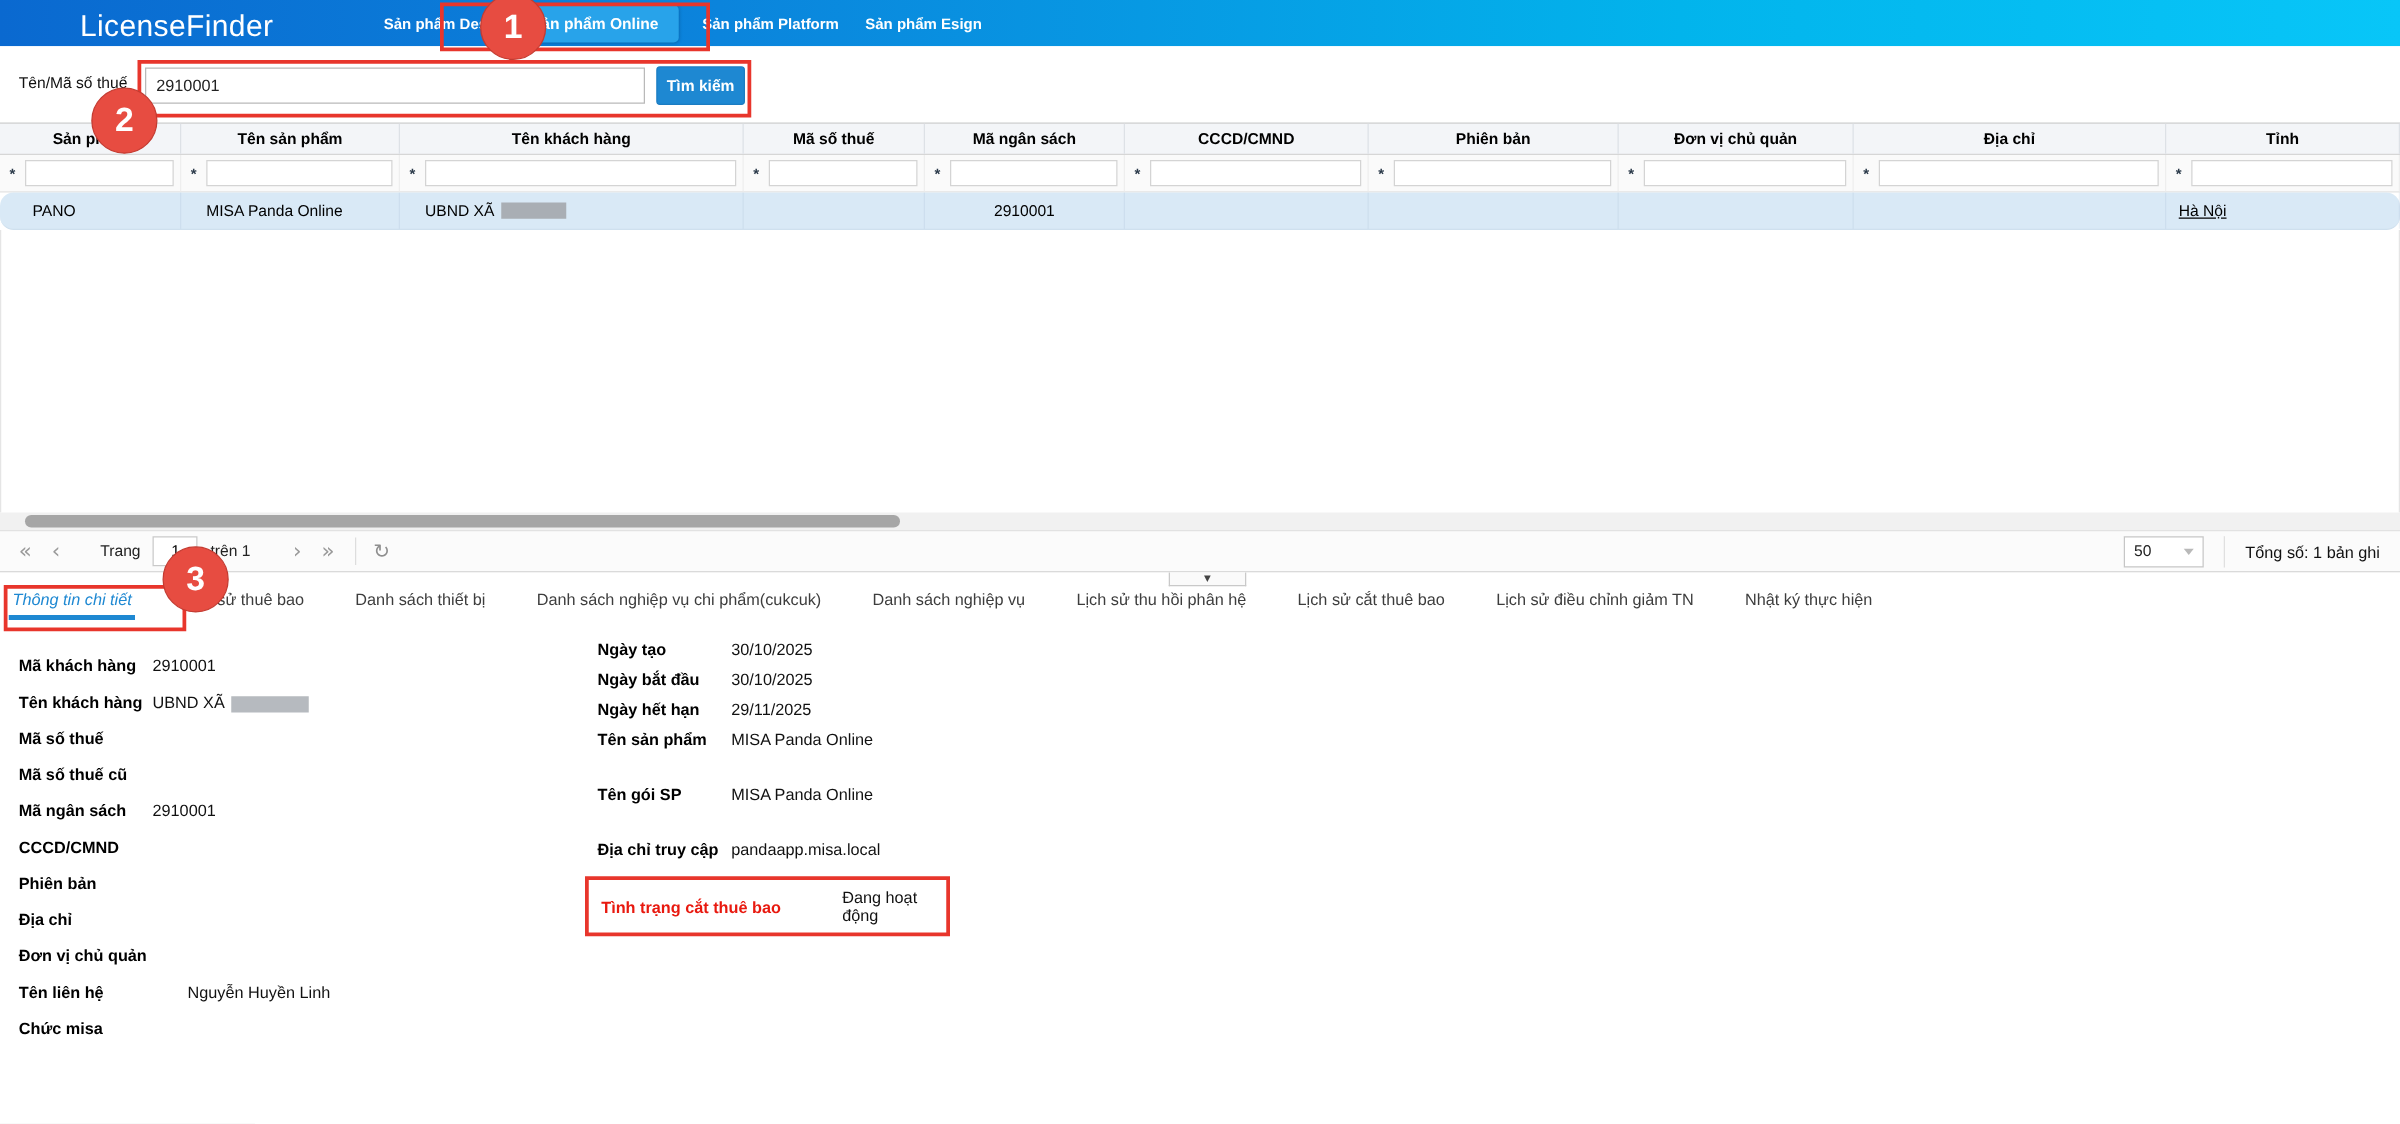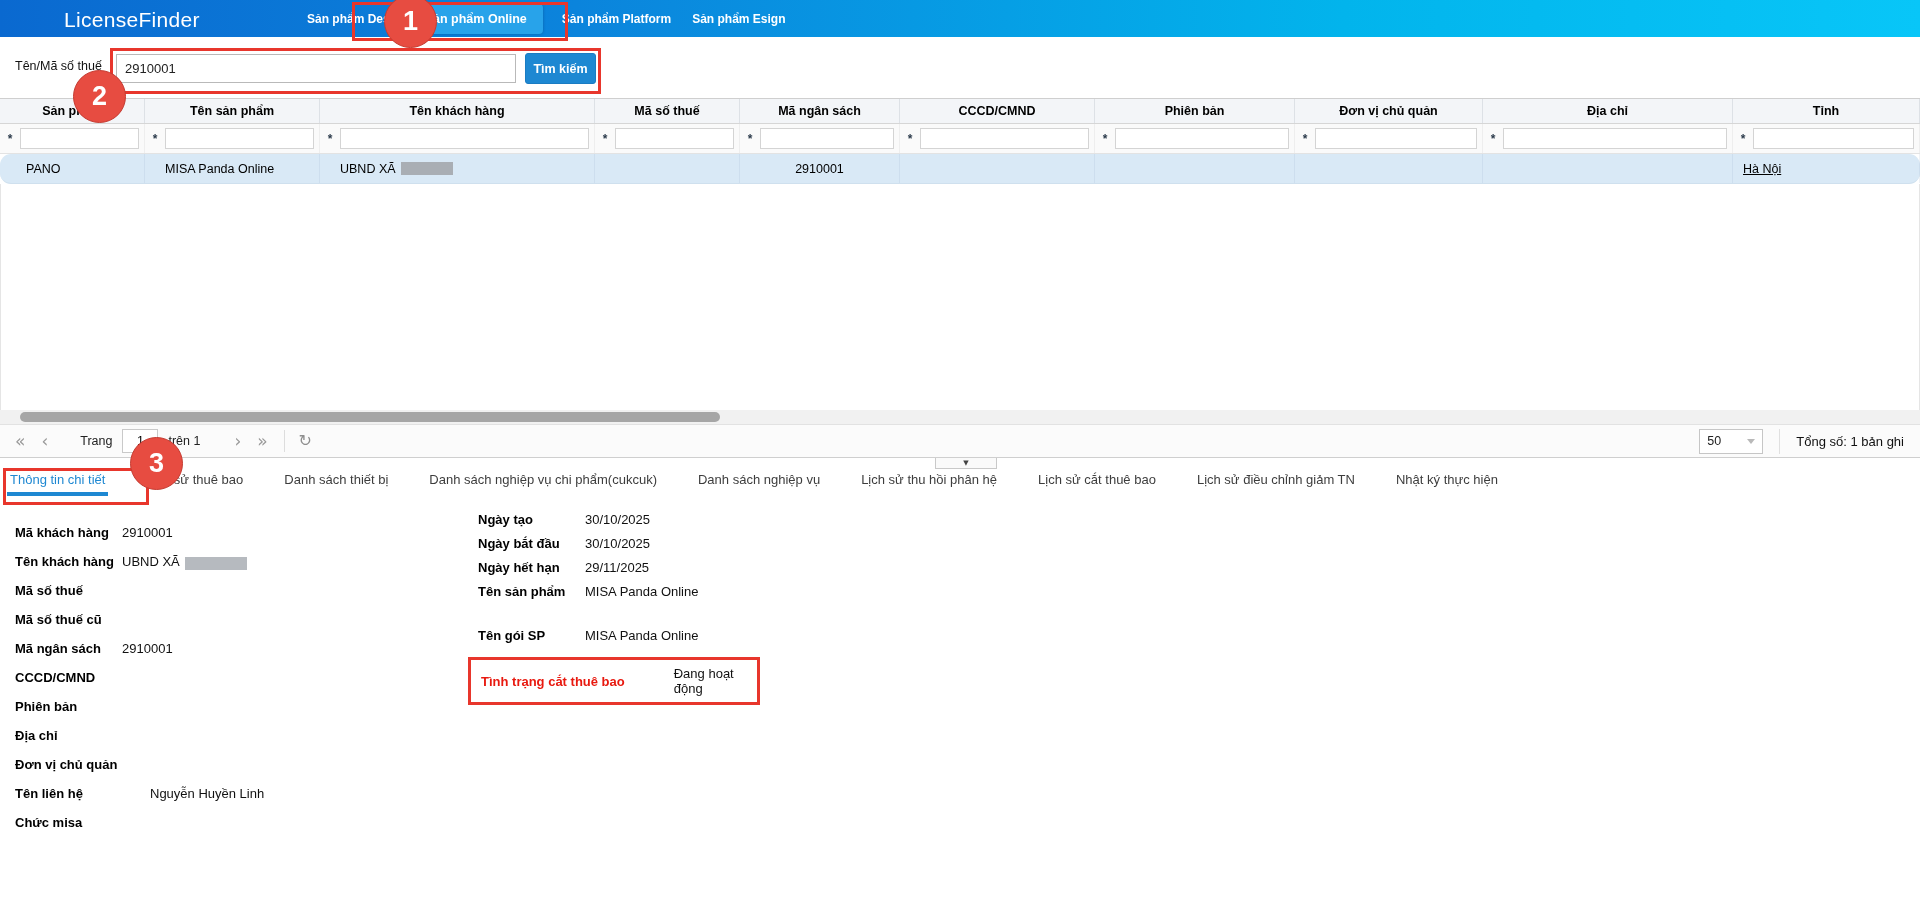--- a/index.html
+++ b/index.html
@@ -4,21 +4,21 @@
 <style>
   * { box-sizing: border-box; margin: 0; padding: 0; }
   html,body { width:1920px; height:899px; overflow:hidden; }
   body { font-family:"Liberation Sans","DejaVu Sans",sans-serif; background:#fff; position:relative; font-size:13px; color:#1a1a1a; }
   .screen { position:absolute; inset:0; outline:1px solid #b8b8b8; }
 
   
   .appbar { position:absolute; left:0; top:0; width:1920px; height:37px;
     background:linear-gradient(90deg,#0a69d0 0%, #0b84dc 30%, #02b4ec 70%, #08c6f8 100%);
     color:#fff; }
-  .brand { position:absolute; left:64px; top:8px; font-size:21px; letter-spacing:.3px;text-align:center; }
+  .brand { position:absolute; left:64px; top:8px; font-size:24px; letter-spacing:.3px;text-align:center; }
   .nav { position:absolute; left:305px; top:0; height:37px; display:flex; align-items:center; gap:17px; }
   .nav-tab { font-size:12px; font-weight:bold; color:#fff; white-space:nowrap; padding:4px 2px; cursor:pointer; }
   .nav-tab.active { background:#28a3ea; border-radius:4px; padding:8px 16px; font-size:12.5px; box-shadow:0 0 3px rgba(0,0,0,.25); }
 
   
   .search-row { position:absolute; left:0; top:37px; width:1920px; height:61px; background:#fff; }
   .search-label { position:absolute; left:15px; top:22px; font-size:12.5px; color:#111; }
   .search-input { position:absolute; left:116px; top:17px; width:400px; height:29px; border:1px solid #b9b9b9; padding:0 8px; font-size:13px; font-family:inherit; color:#222; }
   .search-btn { position:absolute; left:525px; top:16px; width:71px; height:31px; background:#1e88d2; border:1px solid #1b7cc2; border-radius:3px; color:#fff; font-weight:bold; font-size:12.5px; font-family:inherit; cursor:pointer; }
 
@@ -56,21 +56,21 @@
   .psize { width:64px; height:25px; border:1px solid #c6c6c6; background:#fff; display:flex; align-items:center; justify-content:space-between; padding:0 7px; cursor:pointer; }
   .chev { width:0; height:0; border-left:4px solid transparent; border-right:4px solid transparent; border-top:5px solid #b9b9b9; }
   .ptotal { margin:0 16px 0 16px; color:#111; font-size:13px; border-left:1px solid #e0e0e0; padding-left:16px; line-height:25px; }
 
   
   .tabstrip { position:absolute; left:0; top:458px; width:1920px; height:47px; background:#fff; }
   .collapse-handle { position:absolute; left:935px; top:0px; width:62px; height:11px; background:#fafafa; border:1px solid #c9c9c9; border-top:none; display:flex; align-items:center; justify-content:center; cursor:pointer; }
   .collapse-handle span { font-family:"DejaVu Sans",sans-serif; font-size:7px; color:#444; line-height:1; }
   .dtabs { position:absolute; left:10px; top:14px; display:flex; gap:41px; font-size:13px; color:#3d3d3d; white-space:nowrap; }
   .dtab { cursor:pointer; position:relative; padding-bottom:9px; }
-  .dtab.active { color:#1e88d2; }
+  .dtab.active { color:#1e88d2;font-style:italic; }
   .dtab.active::after { content:""; position:absolute; left:-3px; right:-3px; bottom:0; height:4px; background:#1e88d2; }
 
   
   .detail { position:absolute; left:0; top:505px; width:1920px; height:394px; background:#fff; }
   .dcol-left { position:absolute; left:15px; top:7px; width:360px; }
   .ldrow { display:flex; min-height:29px; align-items:flex-end; line-height:16px; }
   .dlabel { width:107px; flex-shrink:0; font-weight:bold; color:#000; }
   .dval { color:#111; }
   .dcol-right { position:absolute; left:478px; top:7px; width:420px; }
   .rdrow { display:flex; min-height:24px; align-items:flex-start; line-height:16px; }
@@ -285,20 +285,24 @@
           <span class="dval">29/11/2025</span>
         </div>
       <div class="rdrow">
           <span class="dlabel">Tên sản phẩm</span>
           <span class="dval">MISA Panda Online</span>
         </div>
       <div class="rdrow sp">
           <span class="dlabel">Tên gói SP</span>
           <span class="dval">MISA Panda Online</span>
         </div>
+      <div class="rdrow sp">
+          <span class="dlabel">Địa chỉ truy cập</span>
+          <span class="dval">pandaapp.misa.local</span>
+        </div>
       <div class="status-box">
         <span class="status-label">Tình trạng cắt thuê bao</span>
         <span class="dval">Đang hoạt động</span>
       </div>
     </div>
 
   </div>
 
   <div class="ann-box ann-box1"></div>
   <div class="ann-box ann-box2"></div>

